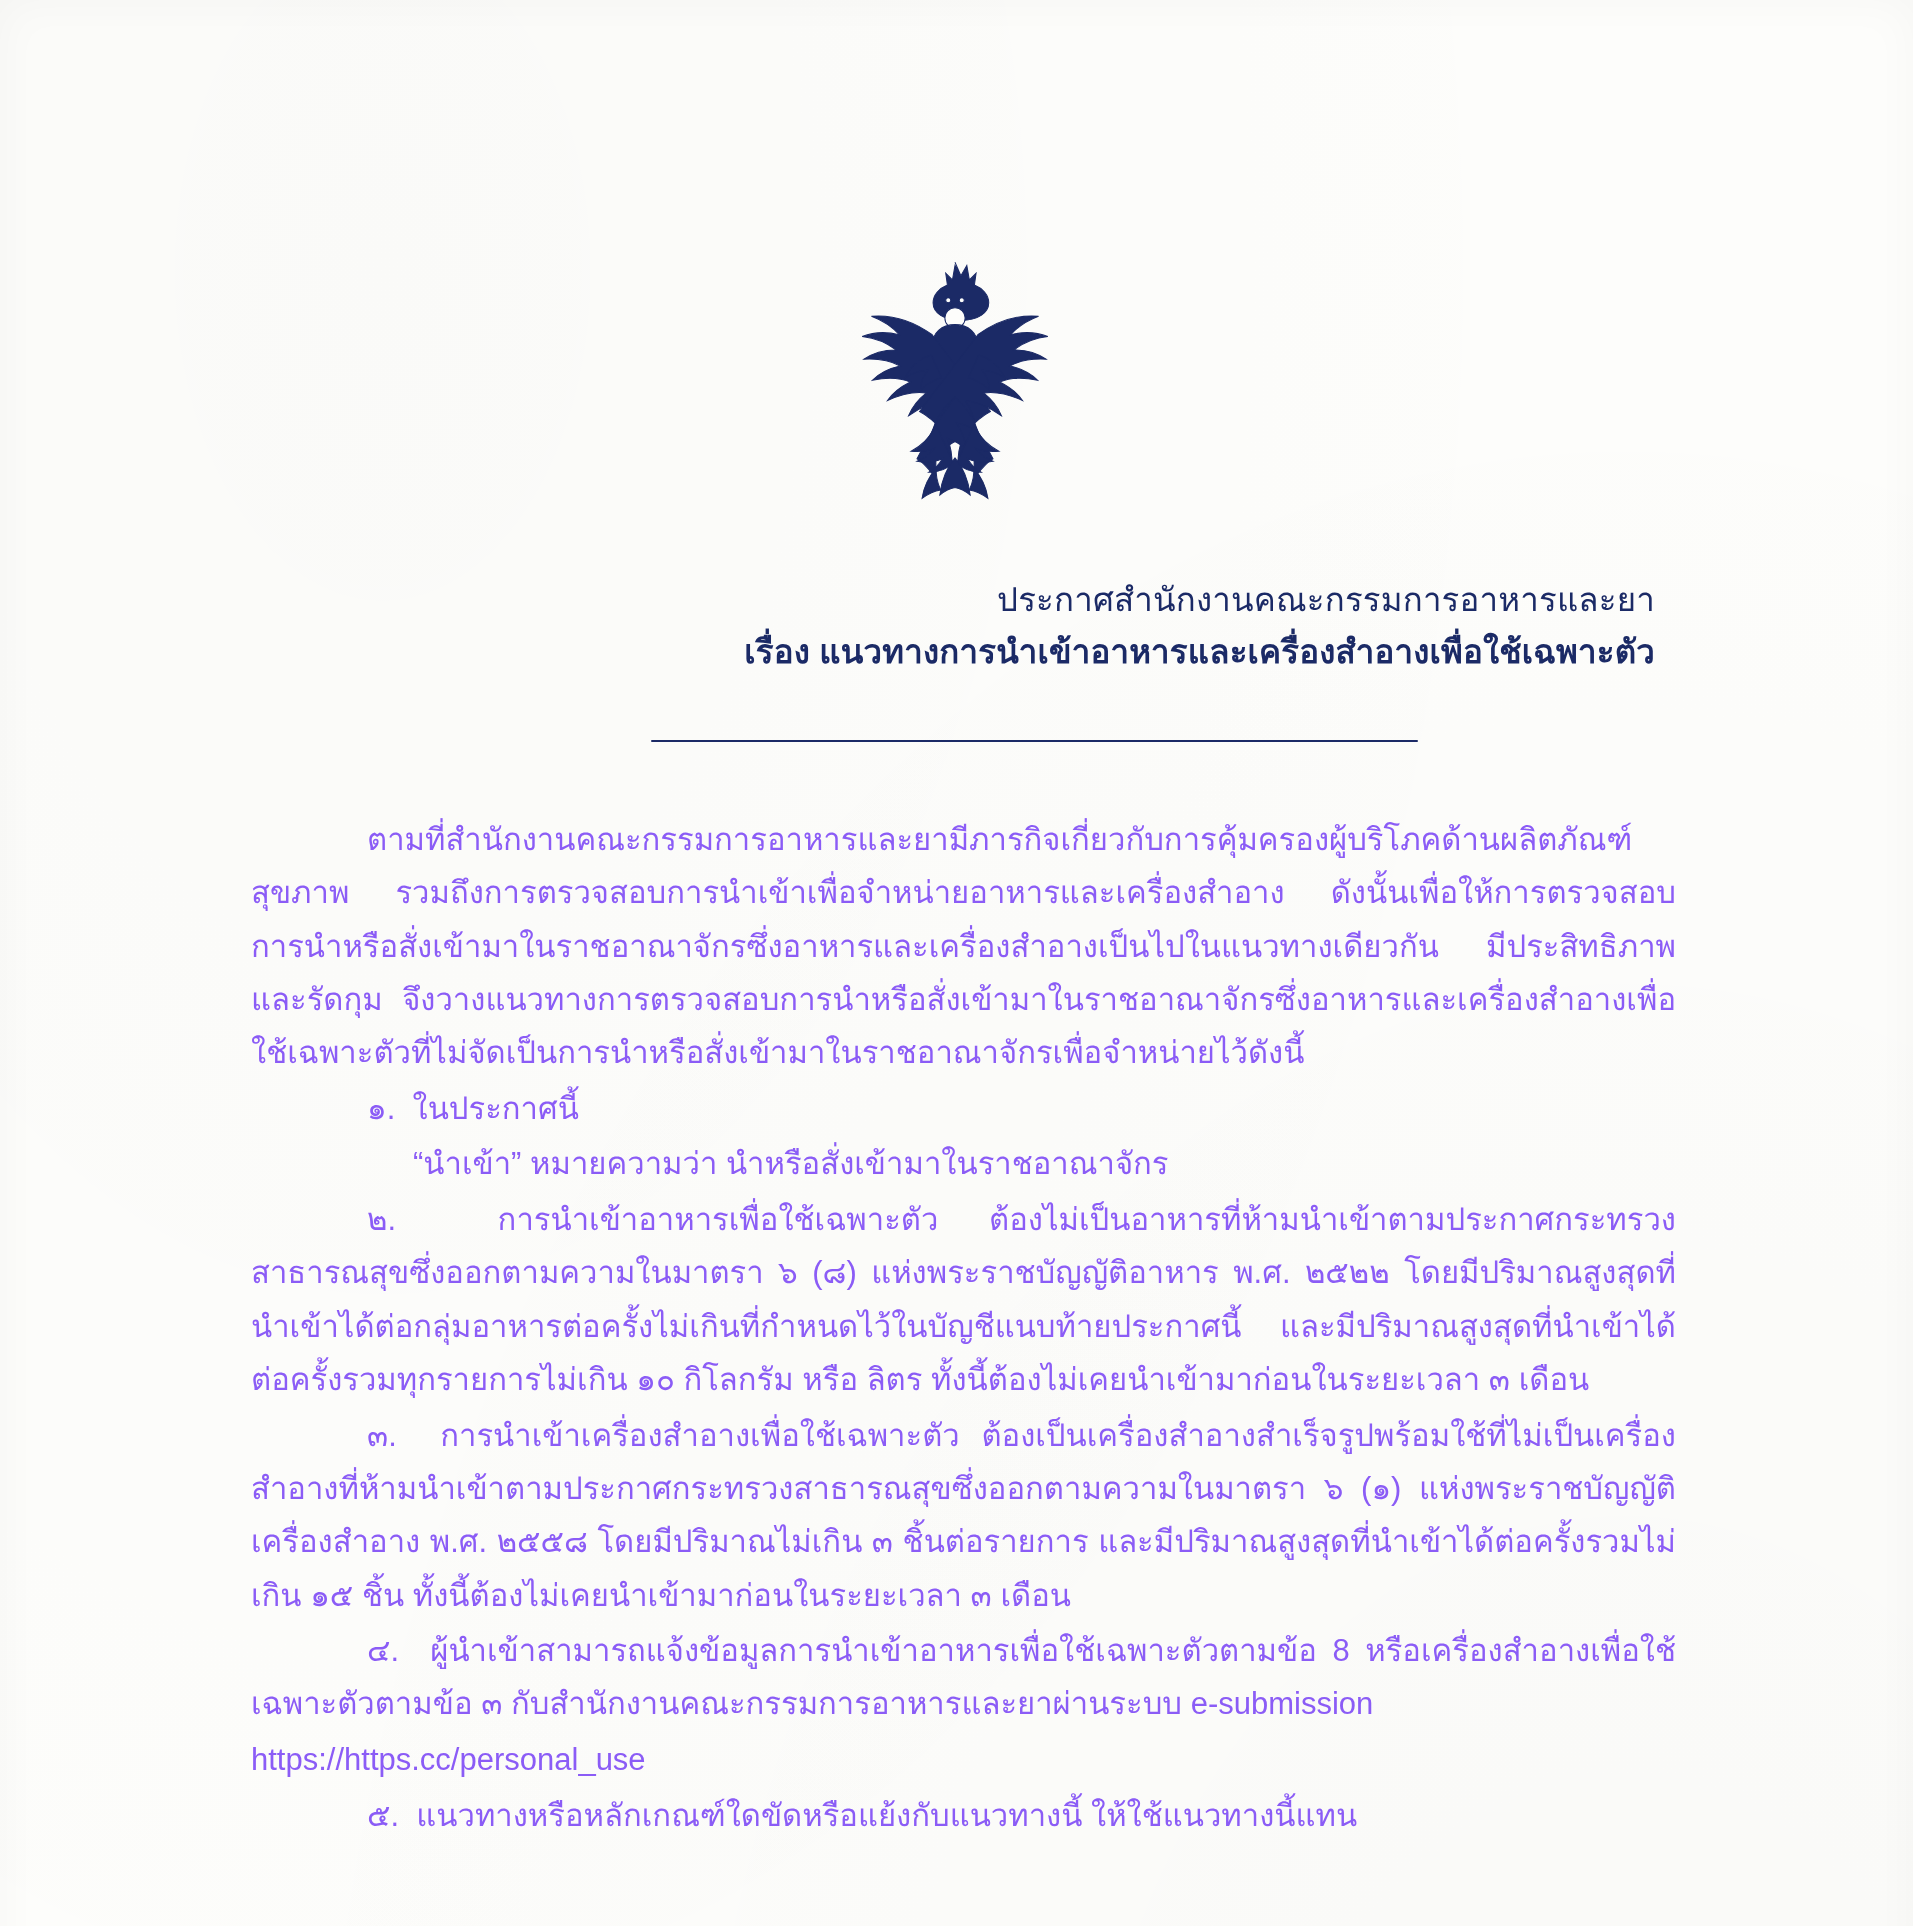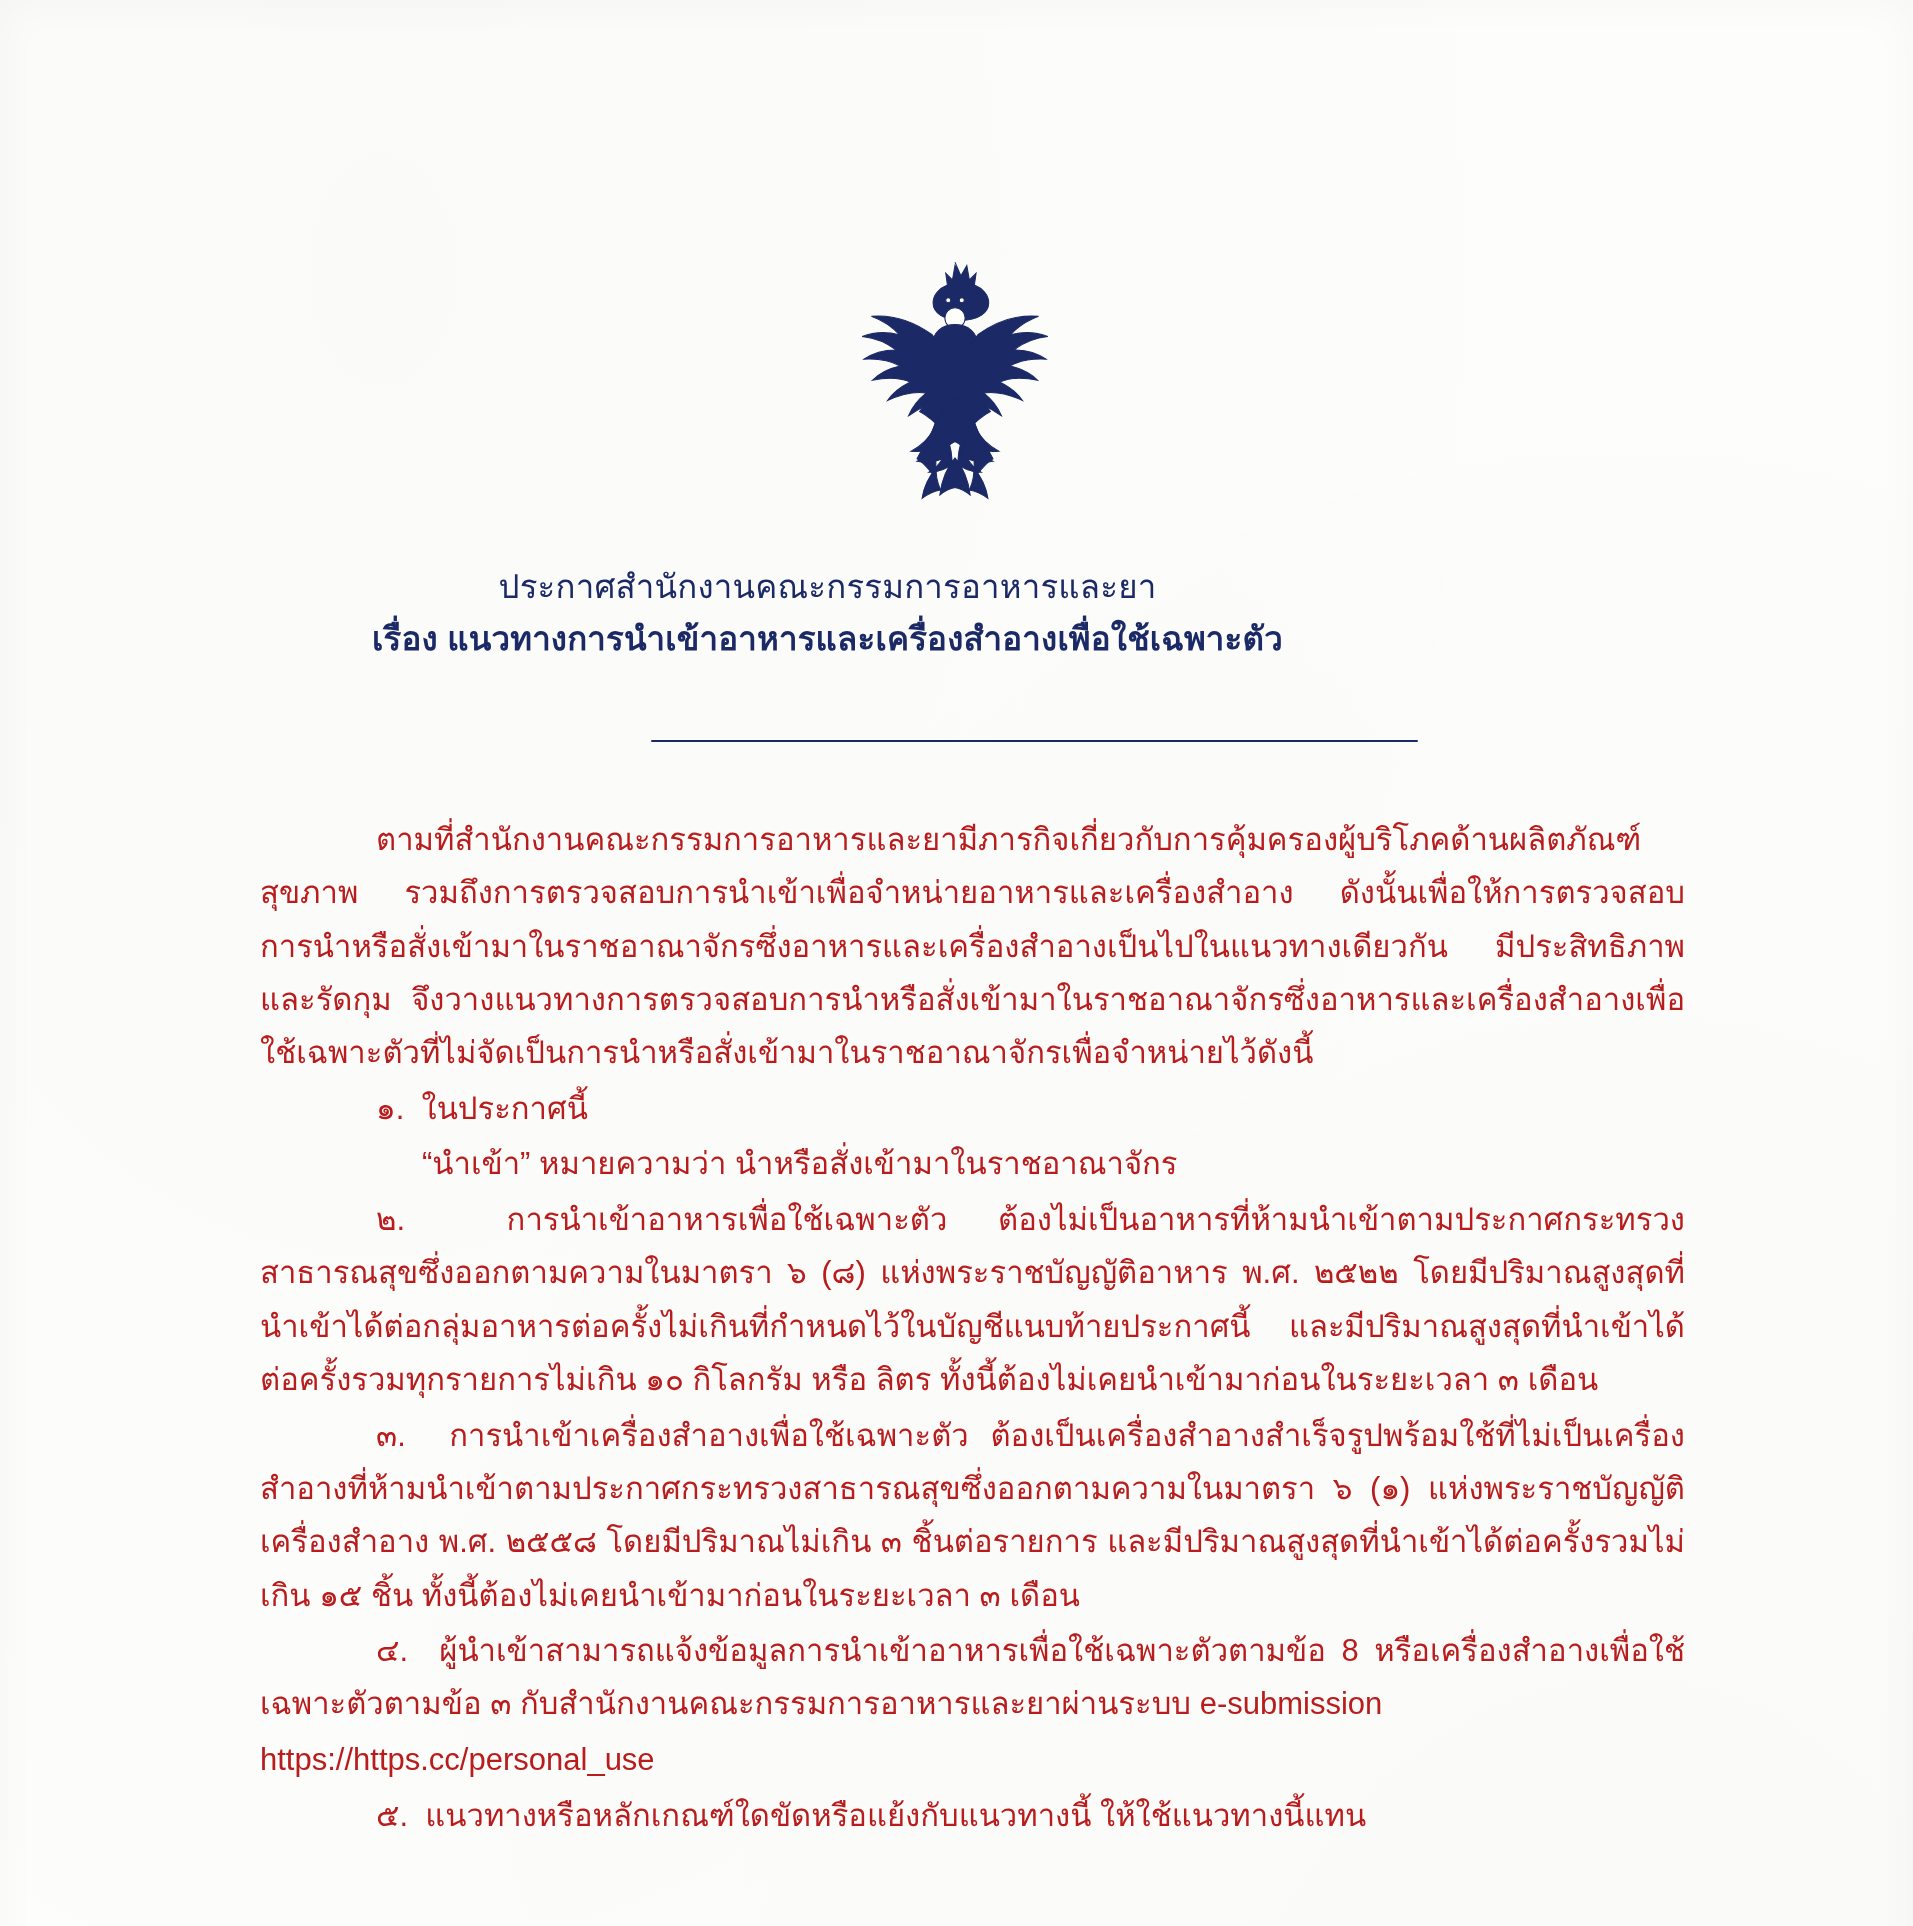--- a/index.html
+++ b/index.html
@@ -49,23 +49,23 @@
   .emblem-wrap svg {
     width: 100%;
     height: 100%;
     display: block;
   }
 
   
   .title-block {
     position: absolute;
     left: 0;
-    top: 565px;
+    top: 578px;
     width: 1655px;
-    text-align: center;
+    text-align: right;
     color: #1b2a66;
   }
   .title-line1 {
     font-size: 33px;
     line-height: 1.35;
     letter-spacing: 0.2px;
   }
   .title-line2 {
     font-size: 33px;
     line-height: 1.45;
@@ -79,24 +79,24 @@
     top: 740px;
     width: 767px;
     height: 1.9px;
     background: #1b2a66;
     border-radius: 1.2px;
   }
 
   
   .body {
     position: absolute;
-    left: 260px;
+    left: 251px;
     top: 813px;
     width: 1425px;
-    color: #b91c1c;
+    color: #8b5cf6;
     font-size: 31px;
     line-height: 1.72;
     text-align: justify;
     text-justify: inter-word;
   }
   .para {
     margin: 0 0 2.3px 0;
     text-indent: 116px;
   }
   .para.tight {

